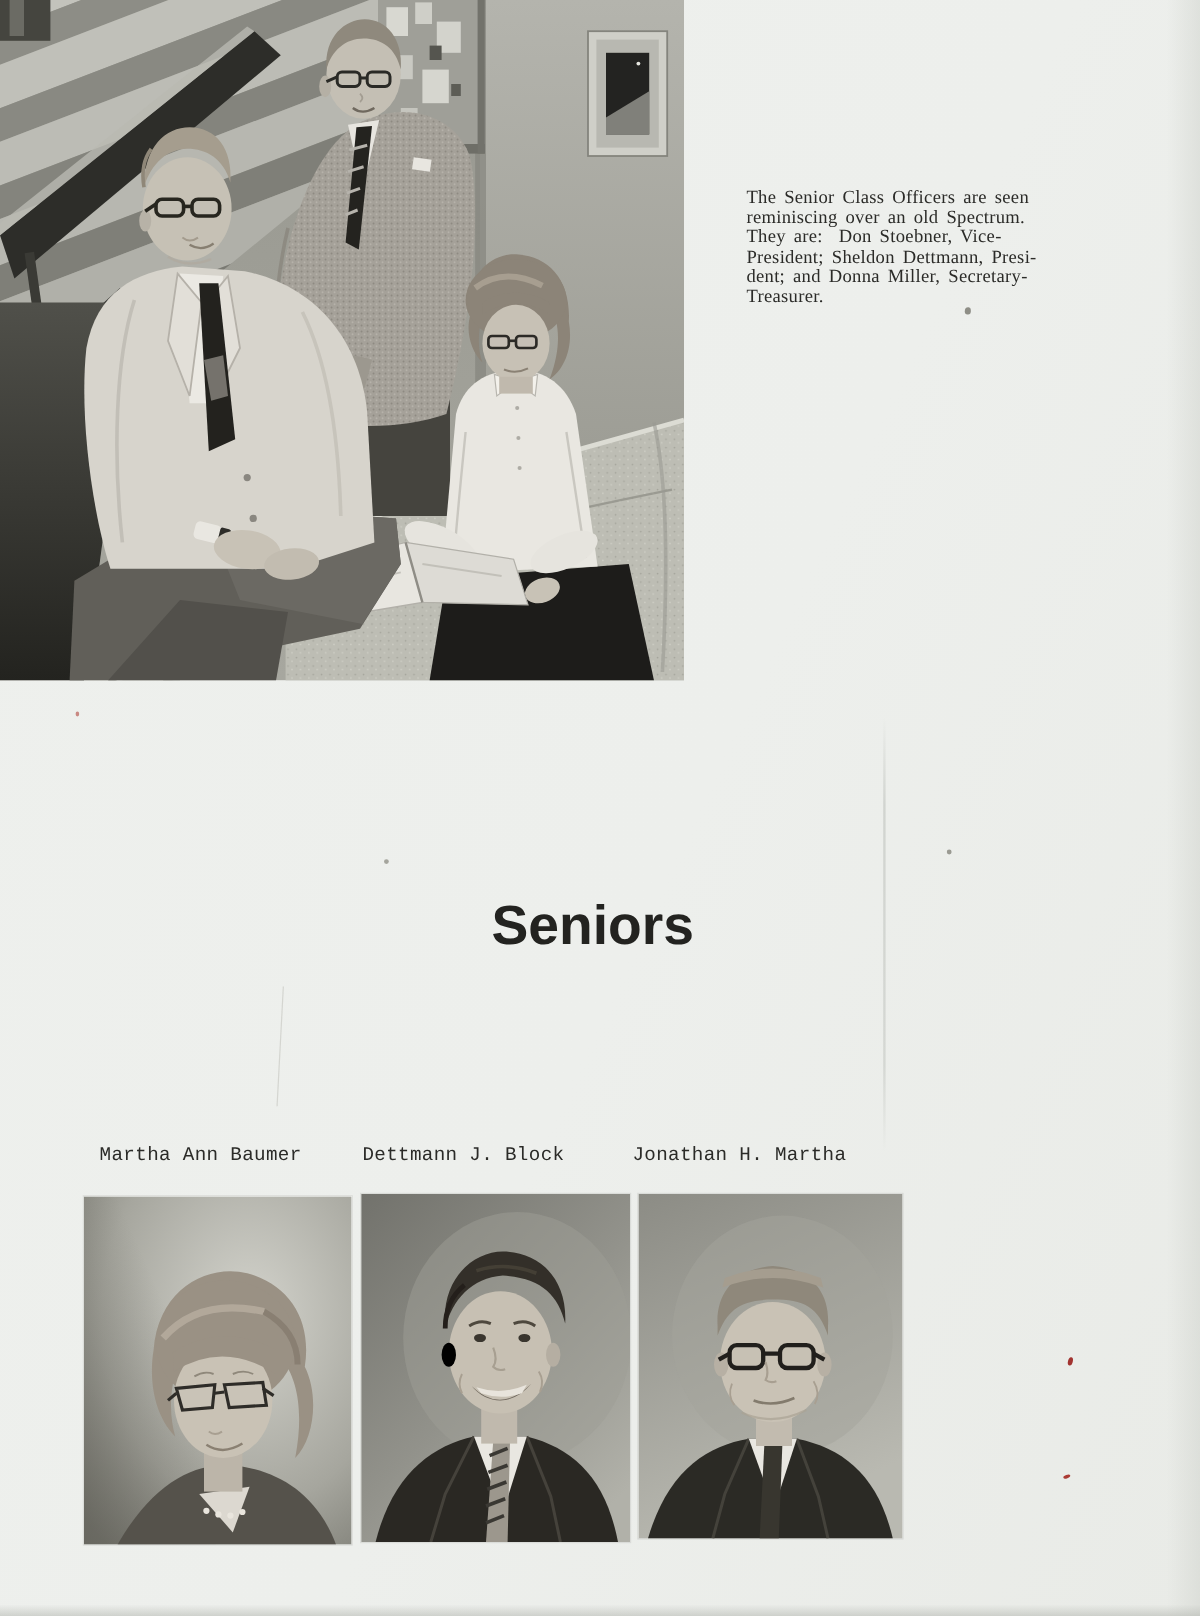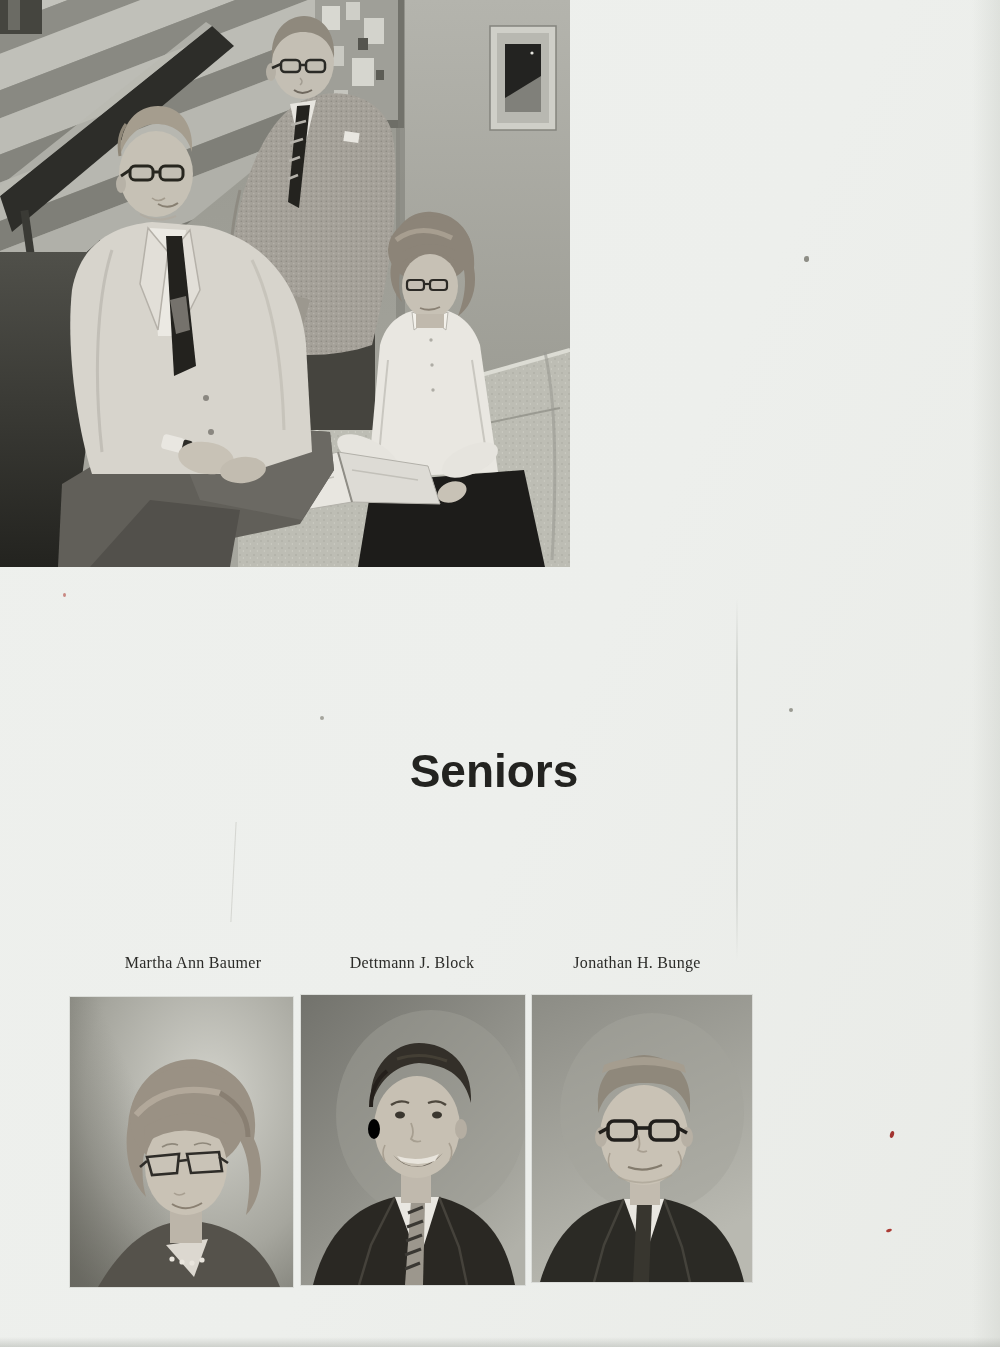--- a/index.html
+++ b/index.html
@@ -20,22 +20,22 @@
   .caption-line{white-space:pre;}
   
   .title{
     position:absolute;left:0;top:744px;width:1000px;margin:0;
     text-align:center;font-family:"Liberation Sans", sans-serif;
     font-weight:bold;font-size:46px;letter-spacing:0px;color:#232320;
     transform:translateX(-6px);
   }
   
   .name{
-    position:absolute;top:954px;width:220px;text-align:center;
-    color:#2b2b28;font-size:16px;letter-spacing:.3px;white-space:nowrap;
+    position:absolute;top:954px;width:220px;text-align:left;
+    color:#2b2b28;font-size:16px;letter-spacing:.3px;white-space:nowrap;font-family:Liberation Mono, monospace;
   }
   .name-1{left:83px;}
   .name-2{left:302px;}
   .name-3{left:527px;}
   
   .portrait{position:absolute;box-shadow:0 0 0 1px rgba(120,120,115,.15);}
   .portrait svg{display:block;width:100%;height:100%;}
   .portrait-1{left:70px;top:997px;width:223px;height:290px;}
   .portrait-2{left:301px;top:995px;width:224px;height:290px;}
   .portrait-3{left:532px;top:995px;width:220px;height:287px;}
@@ -264,26 +264,34 @@
           <line x1="153" y1="172" x2="160" y2="172"></line>
           <line x1="130" y1="170" x2="121" y2="176"></line>
         </g>
         <path d="M 152,198 q 6,5 13,0" fill="none" stroke="#a39b8d" stroke-width="1.6"></path>
         <path d="M 158,204 Q 168,210 178,203" fill="none" stroke="#877f71" stroke-width="2"></path>
         <path d="M 140,214 Q 156,224 176,216" fill="none" stroke="#b0aa9e" stroke-width="2" opacity=".7"></path>
       </g>
     </svg>
   </div>
 
+  <div class="caption">
+    <div class="caption-line">The Senior Class Officers are seen</div>
+    <div class="caption-line">reminiscing over an old Spectrum.</div>
+    <div class="caption-line">They are:  Don Stoebner, Vice-</div>
+    <div class="caption-line">President; Sheldon Dettmann, Presi-</div>
+    <div class="caption-line">dent; and Donna Miller, Secretary-</div>
+    <div class="caption-line">Treasurer.</div>
+  </div>
 
   <h1 class="title">Seniors</h1>
 
   <div class="name name-1">Martha Ann Baumer</div>
   <div class="name name-2">Dettmann J. Block</div>
-  <div class="name name-3">Jonathan H. Bunge</div>
+  <div class="name name-3">Jonathan H. Martha</div>
 
   <div class="portrait portrait-1">
     <svg viewBox="0 0 223 290" preserveAspectRatio="none">
       <defs>
         <radialGradient id="p1bg" cx="62%" cy="34%" r="85%">
           <stop offset="0" stop-color="#d3d3cc"></stop>
             <stop offset=".65" stop-color="#a6a69e"></stop>
             <stop offset="1" stop-color="#7d7d75"></stop>
         </radialGradient>
         <linearGradient id="p1corner" x1="0" y1="1" x2="0.6" y2="0.3">

